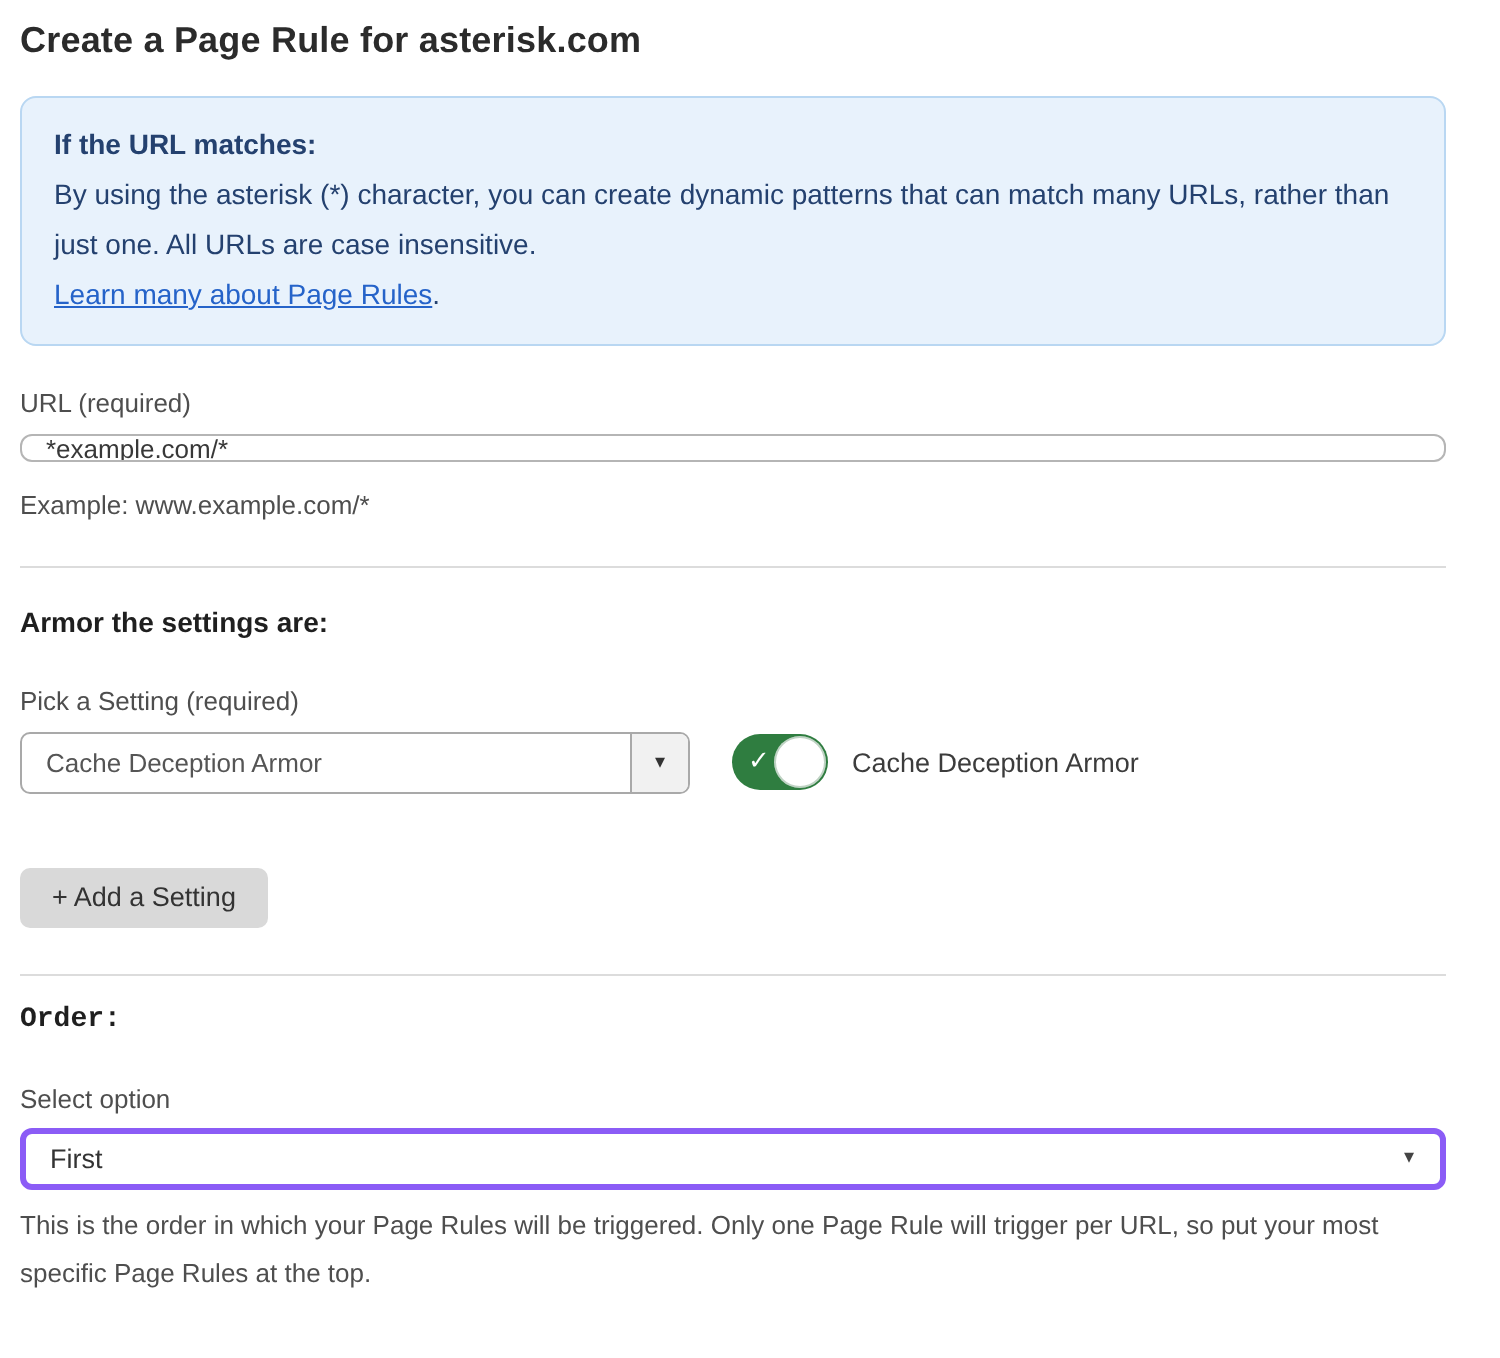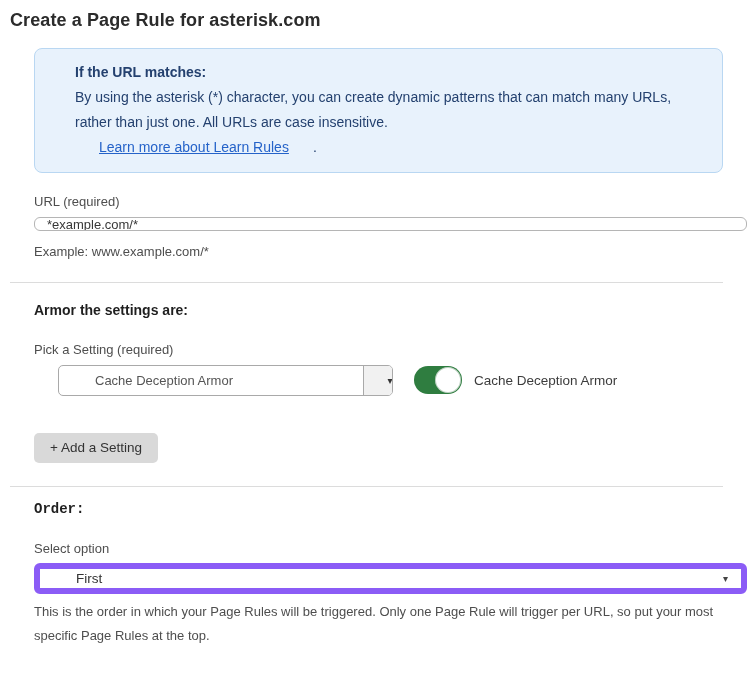--- a/index.html
+++ b/index.html
@@ -1,15 +1,15 @@
 <!DOCTYPE html>
 <html><head>
 <meta charset="utf-8">
 <style>
-  * { box-sizing: border-box; margin-left: 24px; }
+  * { box-sizing: border-box; }
   html, body { margin: 0; padding: 0; background: #ffffff; }
   body {
     font-family: "Liberation Sans", "DejaVu Sans", sans-serif;
     color: #313131;
     width: 750px;
   }
   .container { width: 713px; margin-left: 10px; padding-top: 10px; }
 
   .page-title {
     font-size: 18px;
@@ -159,21 +159,21 @@
   }
   .btn-gray { background: #d9d9d9; color: #333333; text-align: center; }
 
   .add-setting-btn { margin-top: 37px; }
 
   .full-select {
     margin-top: 7px;
     position: relative;
     width: 100%;
     height: 31px;
-    border: 6px solid #8b5cf6;
+    border: 3px solid #8b5cf6;
     border-radius: 6px;
     background: #ffffff;
     display: flex;
     align-items: center;
     padding-left: 12px;
     font-size: 13.5px;
     color: #333333;
     cursor: pointer;
   }
   .full-select .full-select-caret {
@@ -188,21 +188,21 @@
 </head>
 <body>
 
 <div class="container">
 
   <h1 class="page-title">Create a Page Rule for asterisk.com</h1>
 
   <div class="info-box">
     <div class="info-heading">If the URL matches:</div>
     <div class="info-body">By using the asterisk (*) character, you can create dynamic patterns that can match many URLs, rather than just one. All URLs are case insensitive.</div>
-    <div><a class="info-link">Learn more about Learn Rules</a><span>.</span></div>
+    <div><a class="info-link">Learn many about Page Rules</a><span>.</span></div>
   </div>
 
   <div class="field-label">URL (required)</div>
   <input class="text-input" type="text" value="*example.com/*" style="">
   <div class="helper-text">Example: www.example.com/*</div>
 
   <hr class="divider">
 
   <div class="section-heading">Armor the settings are:</div>
 

